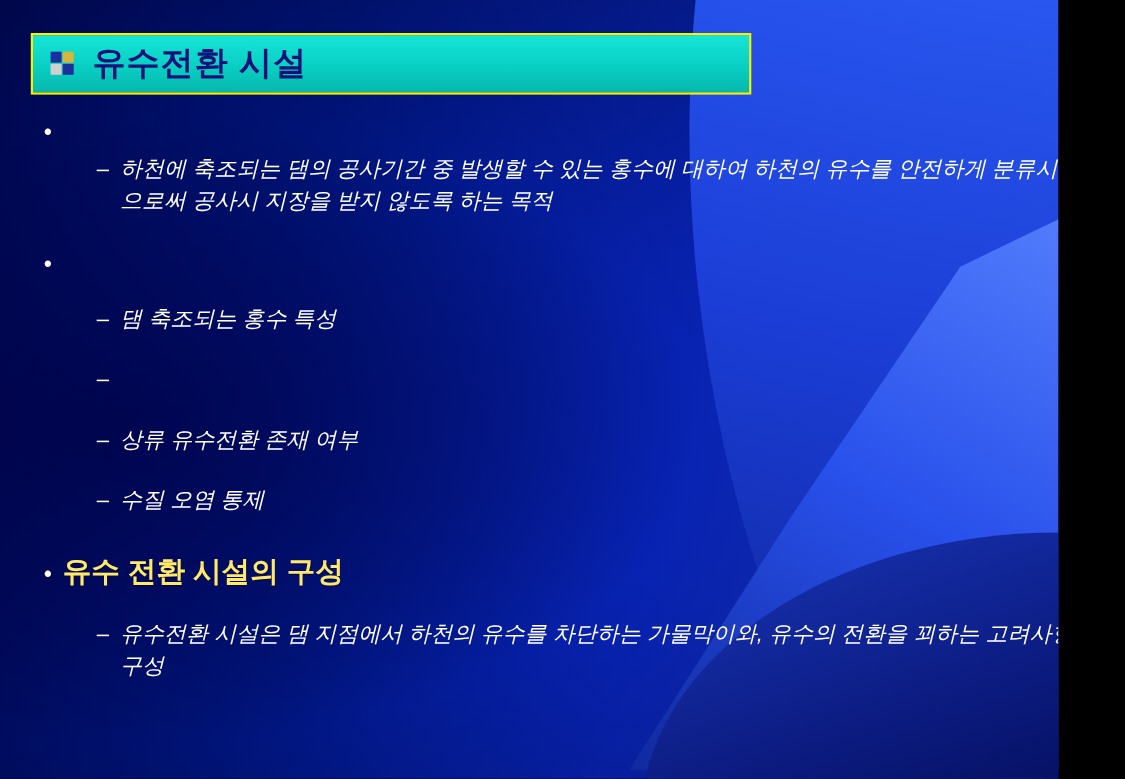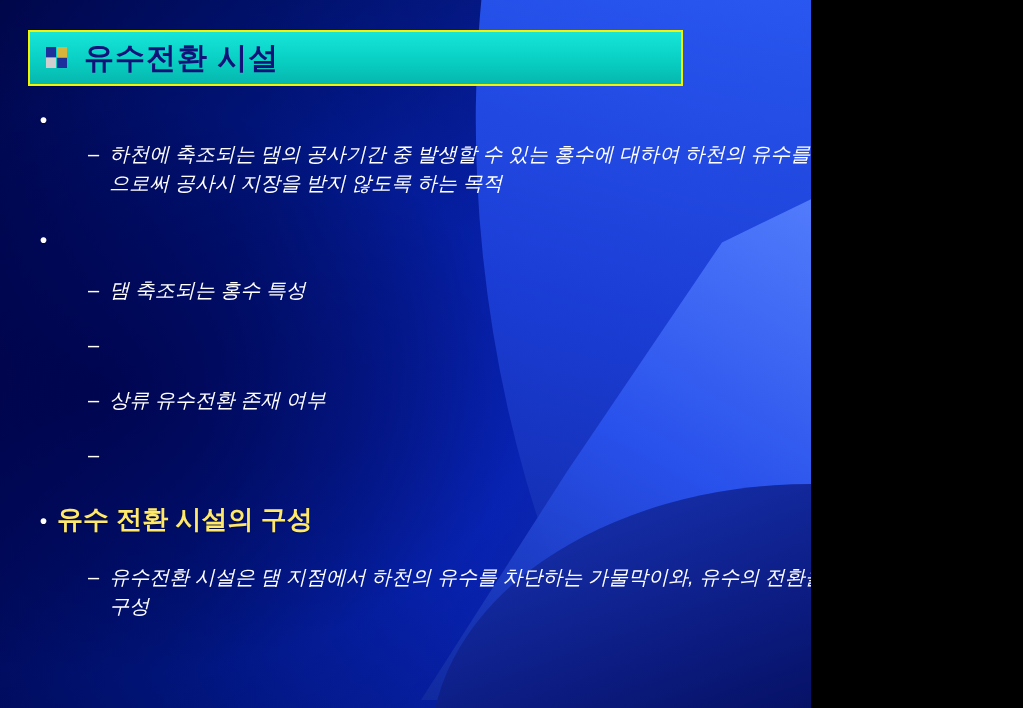--- a/index.html
+++ b/index.html
@@ -2,21 +2,21 @@
 <html lang="ko"><head>
 <meta charset="utf-8">
 <style>
   html, body {
     margin: 0;
     padding: 0;
     background: #000;
   }
   .slide {
     position: relative;
-    width: 811px;
+    width: 962px;
     height: 708px;
     overflow: hidden;
     background: #00008b;
     font-family: "Liberation Sans", sans-serif;
   }
   
   .bg-base {
     position: absolute;
     inset: 0;
     background: linear-gradient(100deg, #000a4e 0%, #001a82 30%, #0a2ecf 62%, #1439d8 78%, #0a1d8f 100%);
@@ -201,20 +201,21 @@
     </div>
     <div class="l2 gap-top">
       <span class="dash">–</span>
     </div>
     <div class="l2 gap-top">
       <span class="dash">–</span>
       <span class="txt">상류 유수전환 존재 여부</span>
     </div>
     <div class="l2 gap-top">
       <span class="dash">–</span>
+      <span class="txt">수질 오염 통제</span>
     </div>
 
     <div class="l1 gap-top-lg">
       <span class="bullet">•</span>
       <span>유수 전환 시설의 구성</span>
     </div>
     <div class="l2 gap-top">
       <span class="dash">–</span>
       <span class="txt">유수전환 시설은 댐 지점에서 하천의 유수를 차단하는 가물막이와, 유수의 전환을 꾀하는 고려사항 구성</span>
     </div>

